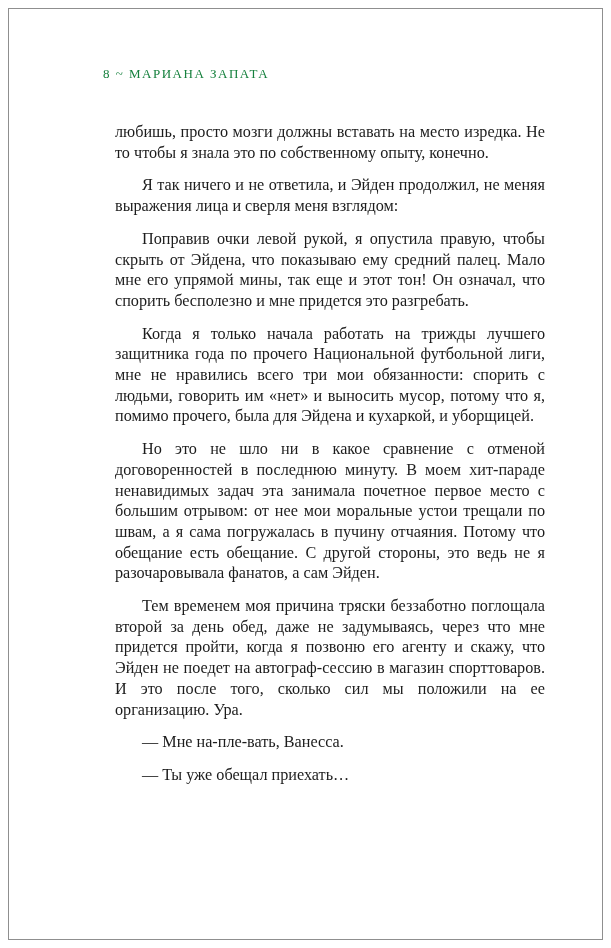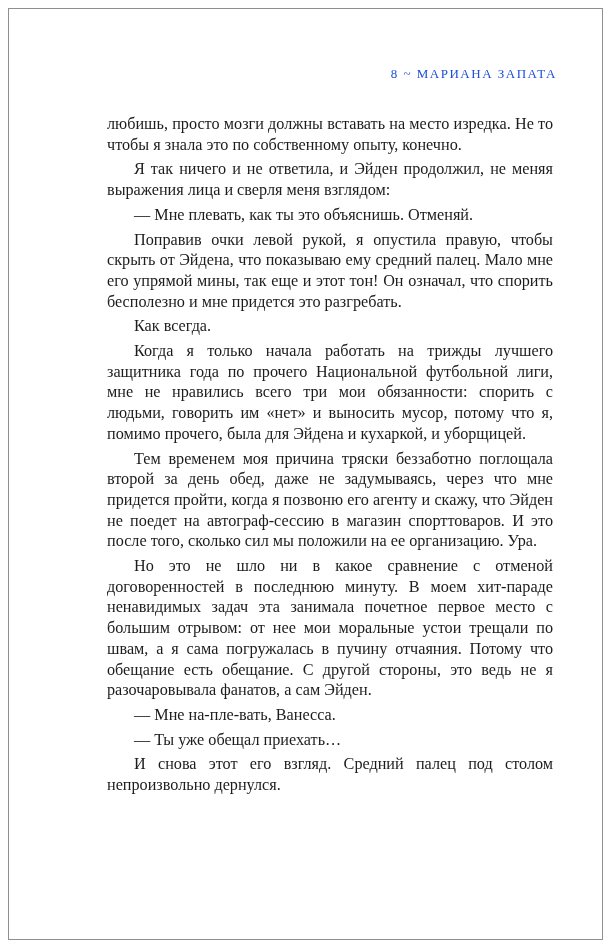--- a/index.html
+++ b/index.html
@@ -23,57 +23,54 @@
     bottom: 8px;
     border: 1px solid #8f8f8f;
     background: #ffffff;
     box-sizing: border-box;
   }
   .running-head {
     position: absolute;
     top: 66px;
     left: 103px;
     width: 454px;
-    text-align: right;
+    text-align: left;
     font-size: 13px;
     letter-spacing: 1.5px;
-    color: #1d4ed8;
+    color: #15803d;
     font-family: "Liberation Serif", "DejaVu Serif", serif;
   }
   .text-block {
     position: absolute;
     top: 110px;
     left: 103px;
     width: 454px;
     font-size: 16.2px;
     line-height: 20.7px;
     text-align: justify;
     color: #1c1c1c;
   }
   .text-block p {
-    margin: 4px;
+    margin: 12px;
     padding: 0;
     text-indent: 0;
   }
   .text-block p.indent {
     text-indent: 27px;
   }
 </style>
 </head>
 <body>
 
 <div class="page-frame"></div>
 
 <div class="running-head">8 ~ МАРИАНА ЗАПАТА</div>
 
 <div class="text-block">
     <p>любишь, просто мозги должны вставать на место изредка. Не то чтобы я знала это по собственному опыту, конечно.</p>
     <p class="indent">Я так ничего и не ответила, и Эйден продолжил, не меняя выражения лица и сверля меня взглядом:</p>
-    <p class="indent">— Мне плевать, как ты это объяснишь. Отменяй.</p>
     <p class="indent">Поправив очки левой рукой, я опустила правую, чтобы скрыть от Эйдена, что показываю ему средний палец. Мало мне его упрямой мины, так еще и этот тон! Он означал, что спорить бесполезно и мне придется это разгребать.</p>
-    <p class="indent">Как всегда.</p>
     <p class="indent">Когда я только начала работать на трижды лучшего защитника года по прочего Национальной футбольной лиги, мне не нравились всего три мои обязанности: спорить с людьми, говорить им «нет» и выносить мусор, потому что я, помимо прочего, была для Эйдена и кухаркой, и уборщицей.</p>
+    <p class="indent">Но это не шло ни в какое сравнение с отменой договоренностей в последнюю минуту. В моем хит-параде ненавидимых задач эта занимала почетное первое место с большим отрывом: от нее мои моральные устои трещали по швам, а я сама погружалась в пучину отчаяния. Потому что обещание есть обещание. С другой стороны, это ведь не я разочаровывала фанатов, а сам Эйден.</p>
     <p class="indent">Тем временем моя причина тряски беззаботно поглощала второй за день обед, даже не задумываясь, через что мне придется пройти, когда я позвоню его агенту и скажу, что Эйден не поедет на автограф-сессию в магазин спорттоваров. И это после того, сколько сил мы положили на ее организацию. Ура.</p>
-    <p class="indent">Но это не шло ни в какое сравнение с отменой договоренностей в последнюю минуту. В моем хит-параде ненавидимых задач эта занимала почетное первое место с большим отрывом: от нее мои моральные устои трещали по швам, а я сама погружалась в пучину отчаяния. Потому что обещание есть обещание. С другой стороны, это ведь не я разочаровывала фанатов, а сам Эйден.</p>
     <p class="indent">— Мне на-пле-вать, Ванесса.</p>
     <p class="indent">— Ты уже обещал приехать…</p>
-    <p class="indent">И снова этот его взгляд. Средний палец под столом непроизвольно дернулся.</p>
   </div>
 
 </body></html>

